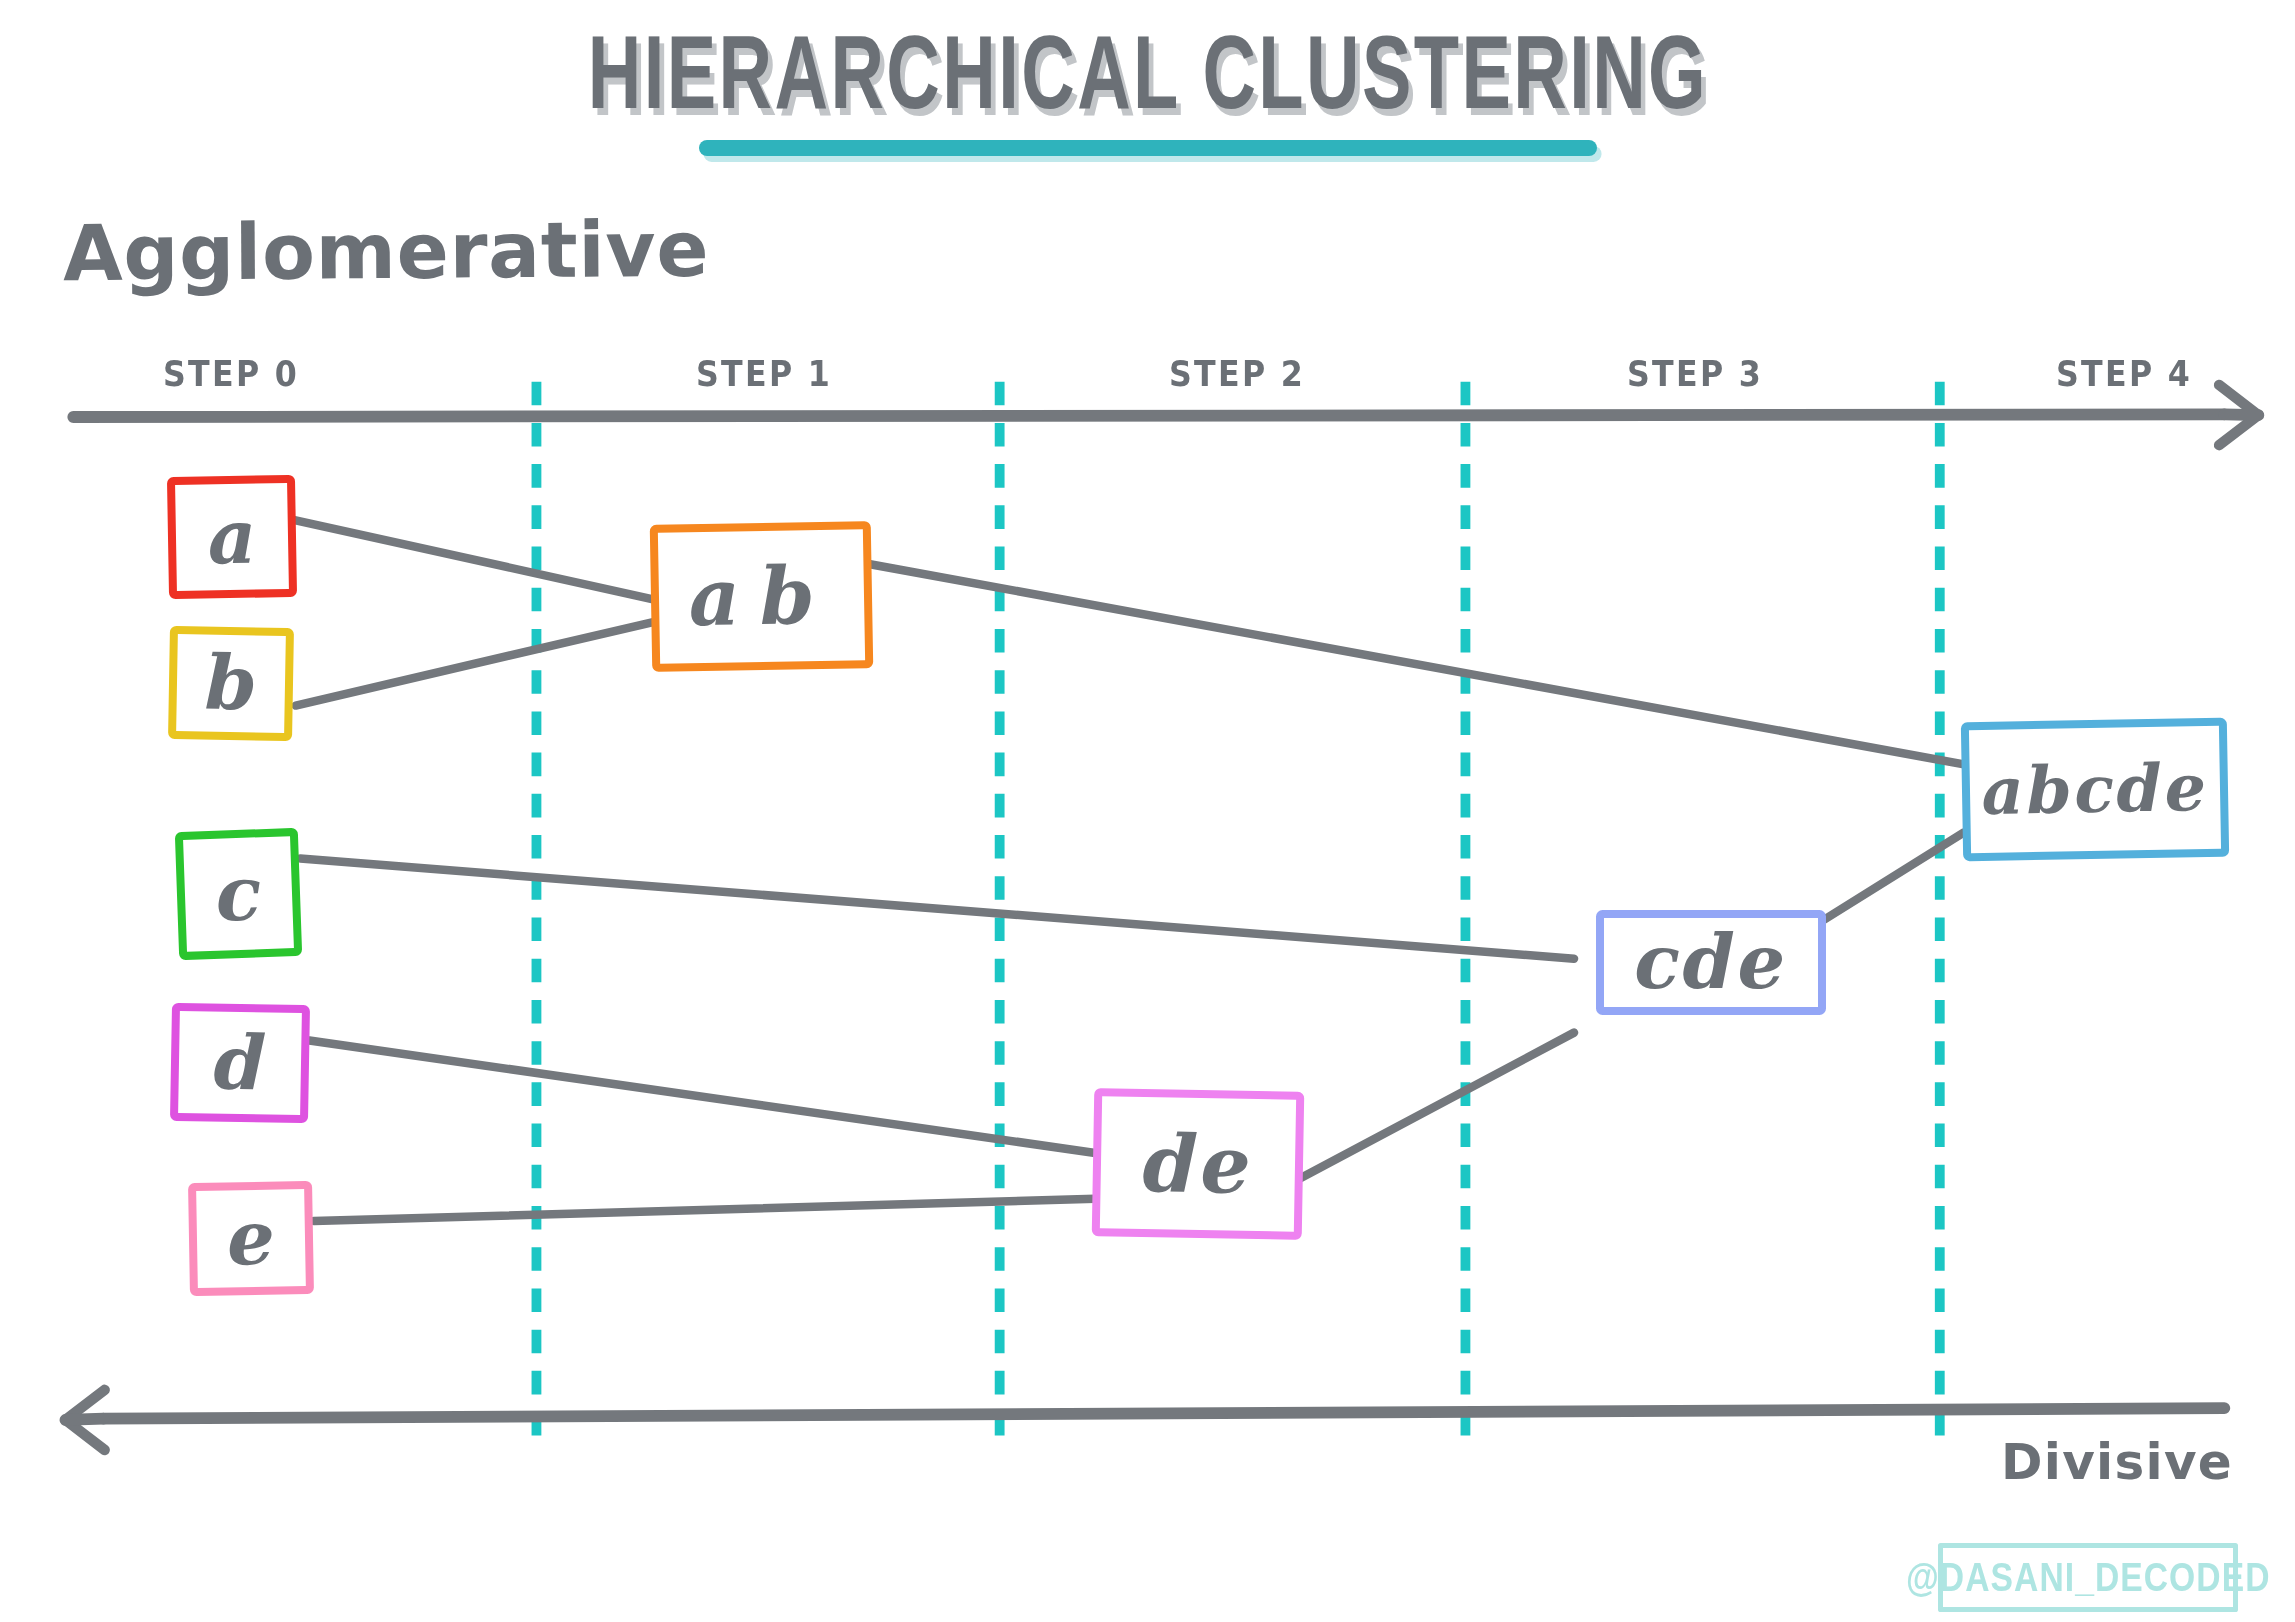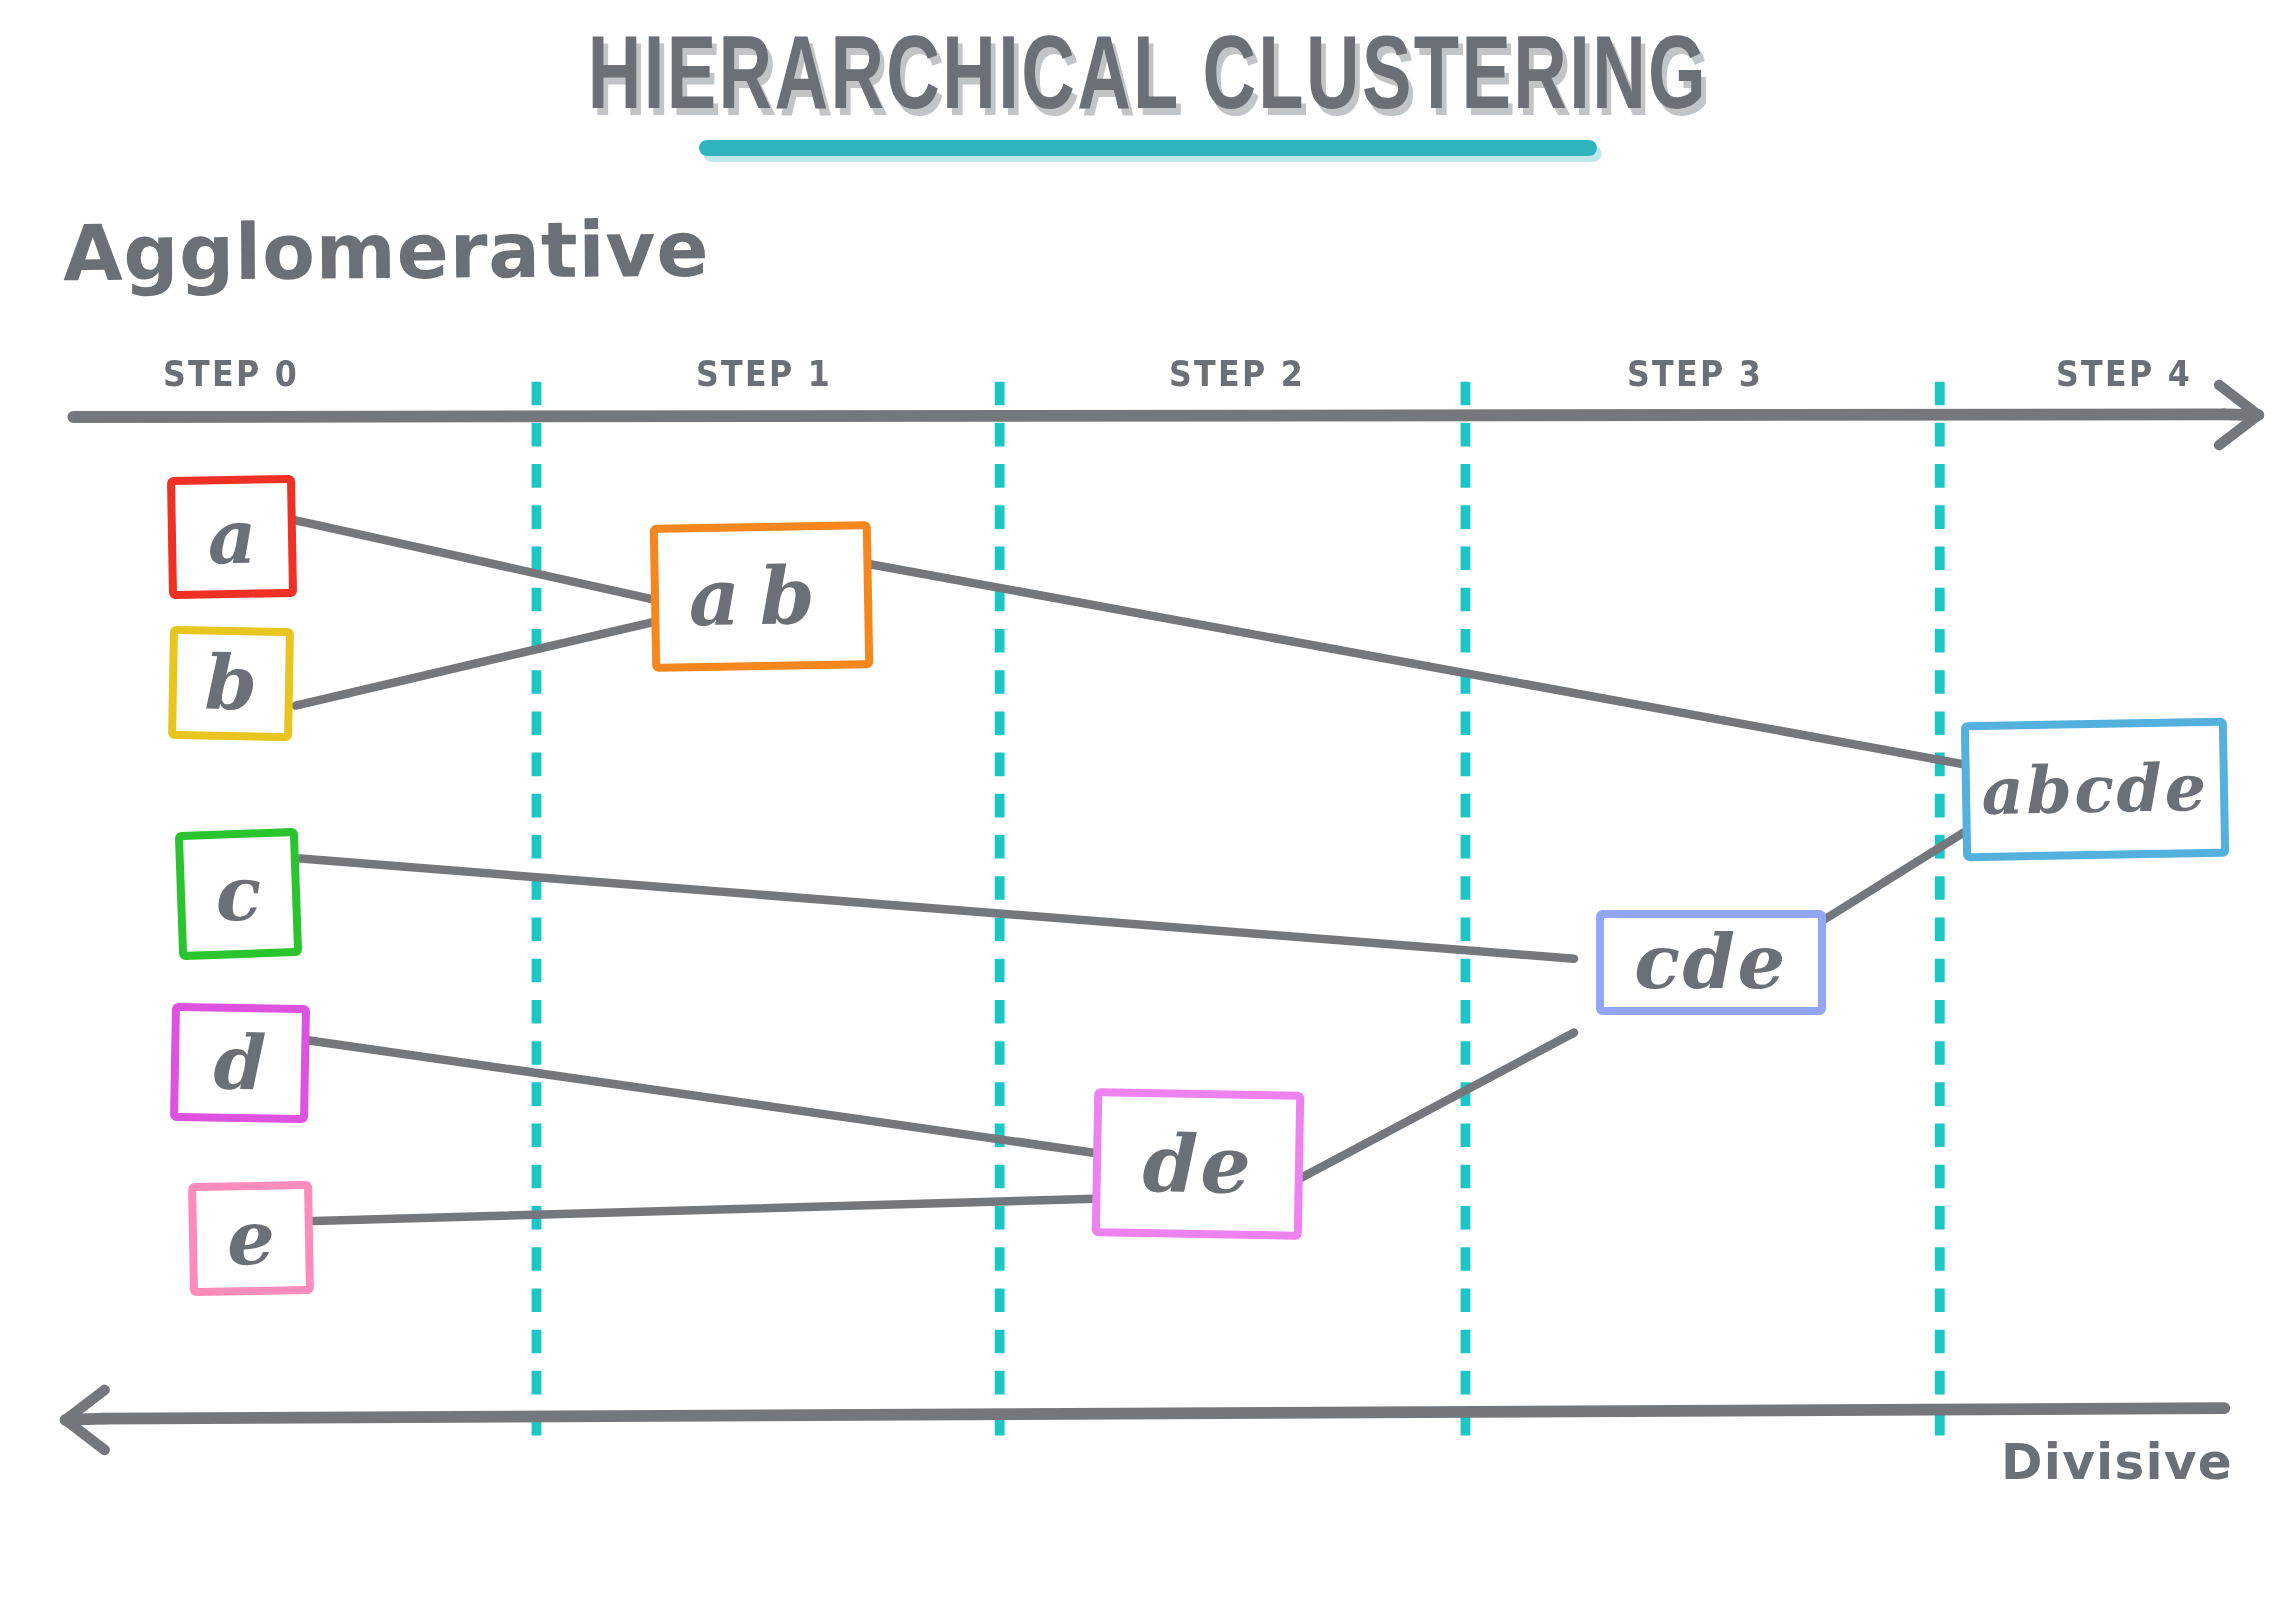--- a/index.html
+++ b/index.html
@@ -185,16 +185,19 @@
     <div class="title-underline"></div>
     <div class="agglomerative-label">Agglomerative</div>
     <div id="steps-layer">
         <div class="step-label" style="left: 231px;">STEP 0</div>
         <div class="step-label" style="left: 764px;">STEP 1</div>
         <div class="step-label" style="left: 1237px;">STEP 2</div>
         <div class="step-label" style="left: 1695px;">STEP 3</div>
         <div class="step-label" style="left: 2124px;">STEP 4</div>
       </div>
     <div class="divisive-label">Divisive</div>
+    <div class="watermark-badge">
+      <span class="watermark-text">@DASANI_DECODED</span>
+    </div>
   </div>
 
 </div>
 
 
 </body></html>

